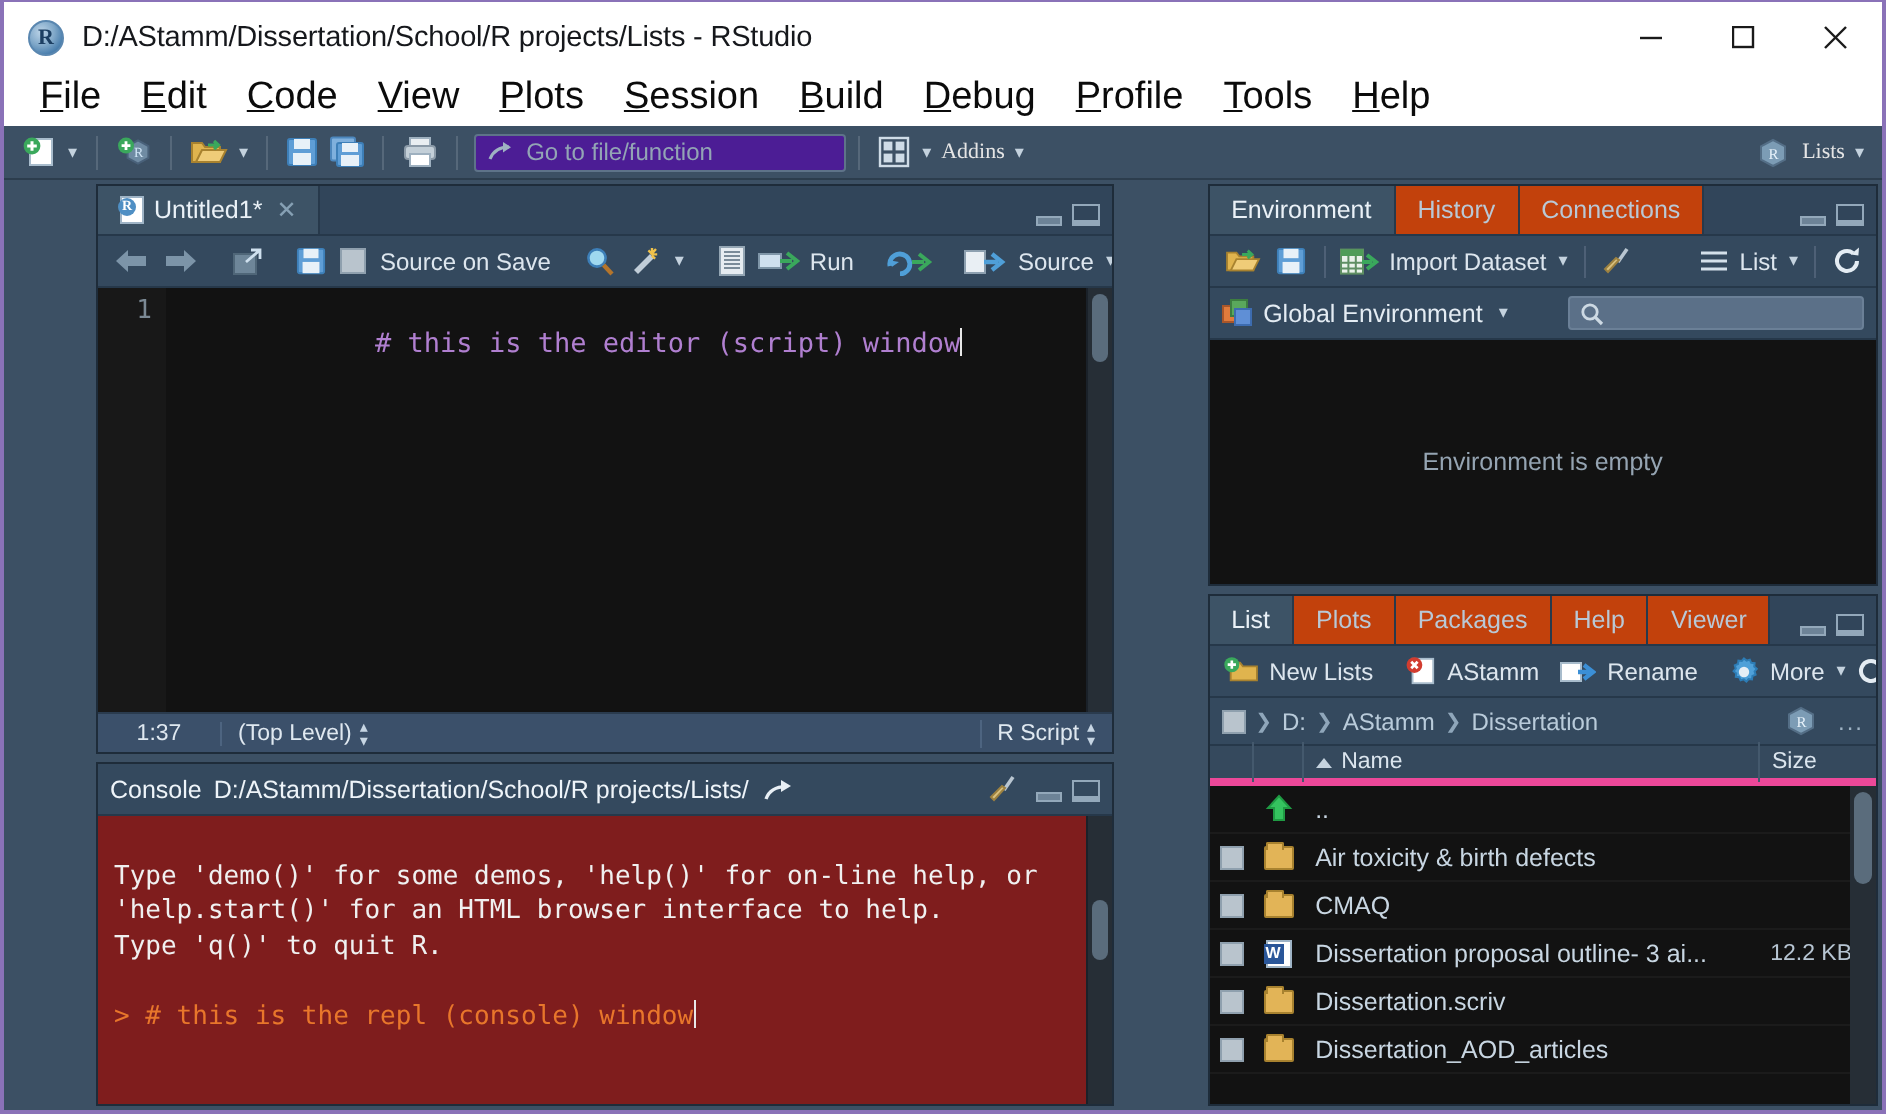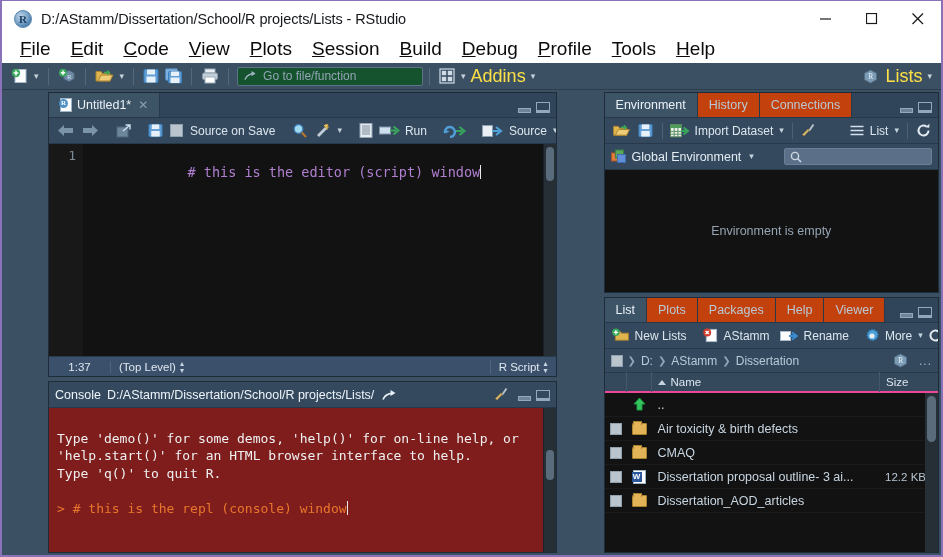--- a/index.html
+++ b/index.html
@@ -54,23 +54,23 @@
 
   
   .maintoolbar {
     height: 27px; flex: 0 0 27px; background: #3c5064;
     display: flex; align-items: center; padding: 0 6px;
     border-bottom: 1px solid #2c3d4d; gap: 0;
   }
   .tb-sep { width: 1px; height: 17px; background: #56687a; margin: 0 6px; }
   .tb-btn { display: flex; align-items: center; height: 21px; padding: 0 3px; }
   .caret { color: #c4d2de; font-size: 9px; margin: 0 3px; line-height: 1; }
-  .tb-text { font-size: 18px; color: #fde047; padding: 0 2px; }
+  .tb-text { font-size: 11px; color: #e5e5e5; padding: 0 2px; font-family: Liberation Serif, serif; }
   .gotofile {
-    height: 19px; width: 186px; background: #14532d; border: 1px solid #5e7389;
+    height: 19px; width: 186px; background: #4c1d95; border: 1px solid #5e7389;
     border-radius: 2px; display: flex; align-items: center; padding-left: 6px;
     gap: 6px; margin-left: 2px;
   }
   .gotofile .ph { font-size: 12px; color: #93a5b5; }
   .spacer { flex: 1 1 auto; }
 
   
   .workspace { flex: 1 1 auto; display: flex; background: #3c5064; padding: 2px; gap: 3px; min-height: 0; }
   .col { display: flex; flex-direction: column; gap: 4px; min-width: 0; padding-left: 44px; }
   .col-left { width: 572px; }
@@ -183,21 +183,21 @@
   
   .breadcrumb {
     height: 24px; flex: 0 0 24px; background: #34495e; display: flex; align-items: center;
     padding: 0 6px; gap: 5px; border-bottom: 1px solid #26384a; font-size: 12px; color: #b9cbda;
   }
   .bc-check { width: 12px; height: 12px; background: #b9c4cd; border: 1px solid #8fa0ae; }
   .bc-chev { color: #8fa6ba; font-size: 10px; }
   .bc-more { margin-left: auto; color: #9fb3c4; font-size: 12px; letter-spacing:1px;}
   .files-head {
     height: 20px; flex: 0 0 20px; background: #35495d; display: flex; align-items: center;
-    font-size: 11.5px; color: #dbe5ee; border-bottom: 2px solid #ec4899;
+    font-size: 11.5px; color: #dbe5ee; border-bottom: 4px solid #ec4899;
   }
   .fh-c1 { width: 22px; border-right: 1px solid #44596d; height: 20px;}
   .fh-c2 { width: 25px; border-right: 1px solid #44596d; height: 20px;}
   .fh-name { flex: 1 1 auto; display: flex; align-items: center; gap: 5px; padding-left: 6px;
              border-right: 1px solid #44596d; height:20px;}
   .fh-size { width: 58px; padding-left: 6px; display:flex; align-items:center; height:20px;}
   .sortarrow { width: 0; height: 0; border-left: 4px solid transparent; border-right: 4px solid transparent;
                border-bottom: 5px solid #c5d3df; }
   .files-list { flex: 1 1 auto; background: #121212; position: relative; overflow: hidden; }
   .frow { height: 24px; display: flex; align-items: center; font-size: 12.5px; color: #c8d6e2;
@@ -756,20 +756,30 @@
             <span class="fname">Dissertation proposal outline- 3 ai...</span>
             <span class="fsize">12.2 KB</span>
           </div>
           <div class="frow">
             <span class="cb">
                 <span class="cbx"></span>
               </span>
             <span class="ic">
                 <span class="folder"></span>
               </span>
+            <span class="fname">Dissertation.scriv</span>
+            <span class="fsize"></span>
+          </div>
+          <div class="frow">
+            <span class="cb">
+                <span class="cbx"></span>
+              </span>
+            <span class="ic">
+                <span class="folder"></span>
+              </span>
             <span class="fname">Dissertation_AOD_articles</span>
             <span class="fsize"></span>
           </div>
           <div class="files-scroll">
             <div class="thumb"></div>
           </div>
         </div>
       </div>
     </div>
   </div>

